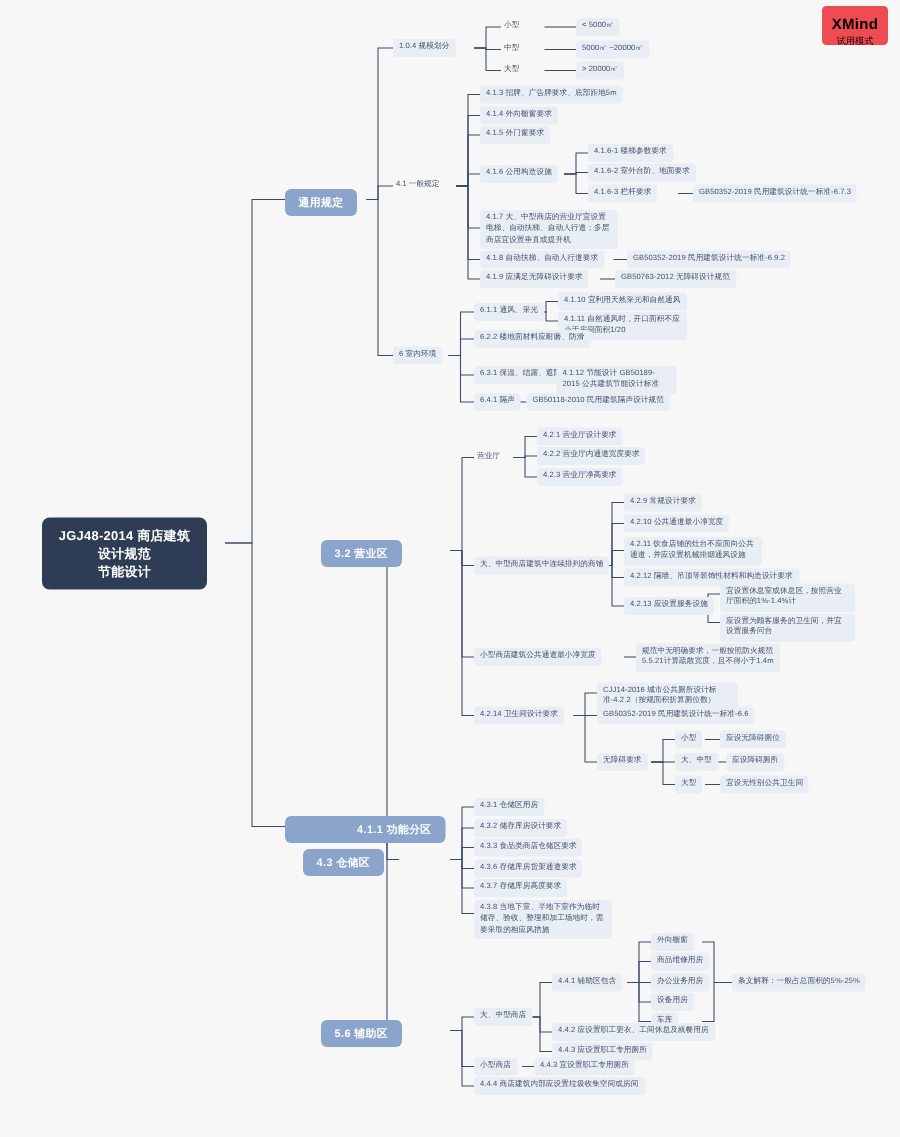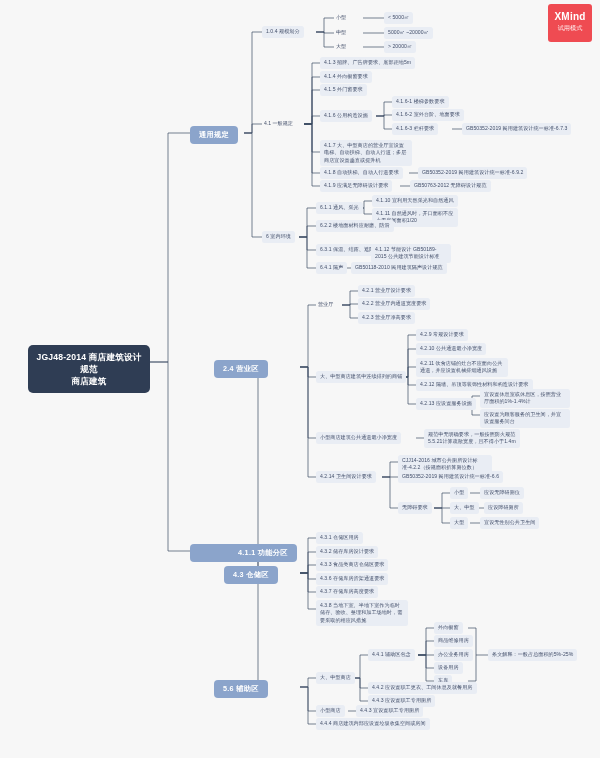--- a/index.html
+++ b/index.html
@@ -30,22 +30,22 @@
     padding:2.2px 4px;letter-spacing:.05px;
   }
   .plain{
     background:transparent;color:#44506b;
     font-size:5.1px;line-height:7.2px;padding:2.2px 2px;
   }
 
   
   #xmind{
     position:absolute;right:8px;top:4px;
-    width:44px;height:38px;background:#ef4b52;border-radius:3px;
-    color:#ffffff;text-align:center;
+    width:44px;height:26px;background:#ef4b52;border-radius:3px;
+    color:#000000;text-align:center;
   }
   #xmind .xm-title{font-size:10px;font-weight:bold;line-height:12px;padding-top:7px;letter-spacing:.2px;}
   #xmind .xm-sub{font-size:6.2px;line-height:9px;opacity:.97;}
 
   
   #wm{
     position:absolute;right:14px;bottom:18px;
     font-size:14px;color:#d8d8d8;font-weight:bold;letter-spacing:1px;
     user-select:none;
   }
@@ -155,23 +155,23 @@
       <path d="M418 655 L426 655 L426 668 L434 668"></path>
       <path d="M418 655 L426 655 L426 681 L434 681"></path>
 
       <path d="M468 628 L476 628 L476 681 L468 681"></path>
       <path d="M476 655 L488 655"></path>
 
       <path d="M348 711 L356 711"></path>
     </g>
   </svg>
 
-  <div class="node root" style="left:28px;top:345px;width:122px;">
+  <div class="node root" style="left:28px;top:345px;width:110px;">
     <div>JGJ48-2014 商店建筑设计规范</div>
-    <div>商店建筑</div>
+    <div>节能设计</div>
   </div>
 
   <div class="node main" style="left:190px;top:126px;text-align:right;">通用规定</div>
 
   <div class="node sub" style="left:262px;top:26px;">1.0.4 规模划分</div>
   <div class="node plain" style="left:334px;top:12px;">小型</div>
   <div class="node sub" style="left:384px;top:12px;">&lt; 5000㎡</div>
   <div class="node plain" style="left:334px;top:27px;">中型</div>
   <div class="node sub" style="left:384px;top:27px;">5000㎡ ~20000㎡</div>
   <div class="node plain" style="left:334px;top:41px;">大型</div>
@@ -197,21 +197,21 @@
   <div class="node sub" style="left:372px;top:195px;">4.1.10 宜利用天然采光和自然通风</div>
   <div class="node sub" style="left:372px;top:208px;width:86px;">4.1.11 自然通风时，开口面积不应小于房间面积1/20</div>
   <div class="node sub" style="left:316px;top:220px;">6.2.2 楼地面材料应耐磨、防滑</div>
   <div class="node sub" style="left:316px;top:244px;">6.3.1 保温、结露、遮阳</div>
   <div class="node sub" style="left:371px;top:244px;width:80px;">4.1.12 节能设计 GB50189-2015 公共建筑节能设计标准</div>
   <div class="node sub" style="left:316px;top:262px;">6.4.1 隔声</div>
   <div class="node sub" style="left:351px;top:262px;">GB50118-2010 民用建筑隔声设计规范</div>
 
   <div class="node main" style="left:190px;top:544px;padding-left:48px;">4.1.1 功能分区</div>
 
-  <div class="node main" style="left:214px;top:360px;">2.4 营业区</div>
+  <div class="node main" style="left:214px;top:360px;">3.2 营业区</div>
 
   <div class="node plain" style="left:316px;top:299px;">营业厅</div>
   <div class="node sub" style="left:358px;top:285px;">4.2.1 营业厅设计要求</div>
   <div class="node sub" style="left:358px;top:298px;">4.2.2 营业厅内通道宽度要求</div>
   <div class="node sub" style="left:358px;top:312px;">4.2.3 营业厅净高要求</div>
 
   <div class="node sub" style="left:316px;top:371px;">大、中型商店建筑中连续排列的商铺</div>
   <div class="node sub" style="left:416px;top:329px;">4.2.9 常规设计要求</div>
   <div class="node sub" style="left:416px;top:343px;">4.2.10 公共通道最小净宽度</div>
   <div class="node sub" style="left:416px;top:358px;width:92px;">4.2.11 饮食店铺的灶台不应面向公共通道，并应设置机械排烟通风设施</div>
@@ -227,21 +227,21 @@
   <div class="node sub" style="left:398px;top:455px;width:94px;">CJJ14-2016 城市公共厕所设计标准-4.2.2（按规面积折算厕位数）</div>
   <div class="node sub" style="left:398px;top:471px;">GB50352-2019 民用建筑设计统一标准-6.6</div>
   <div class="node sub" style="left:398px;top:502px;">无障碍要求</div>
   <div class="node sub" style="left:450px;top:487px;">小型</div>
   <div class="node sub" style="left:480px;top:487px;">应设无障碍厕位</div>
   <div class="node sub" style="left:450px;top:502px;">大、中型</div>
   <div class="node sub" style="left:484px;top:502px;">应设障碍厕所</div>
   <div class="node sub" style="left:450px;top:517px;">大型</div>
   <div class="node sub" style="left:480px;top:517px;">宜设无性别公共卫生间</div>
 
-  <div class="node main" style="left:224px;top:566px;">4.3 仓储区</div>
+  <div class="node main" style="left:202px;top:566px;">4.3 仓储区</div>
   <div class="node sub" style="left:316px;top:532px;">4.3.1 仓储区用房</div>
   <div class="node sub" style="left:316px;top:546px;">4.3.2 储存库房设计要求</div>
   <div class="node sub" style="left:316px;top:559px;">4.3.3 食品类商店仓储区要求</div>
   <div class="node sub" style="left:316px;top:573px;">4.3.6 存储库房货架通道要求</div>
   <div class="node sub" style="left:316px;top:586px;">4.3.7 存储库房高度要求</div>
   <div class="node sub" style="left:316px;top:600px;width:92px;">4.3.8 当地下室、半地下室作为临时储存、验收、整理和加工场地时，需要采取的相应风措施</div>
 
   <div class="node main" style="left:214px;top:680px;">5.6 辅助区</div>
   <div class="node sub" style="left:316px;top:672px;">大、中型商店</div>
   <div class="node sub" style="left:368px;top:649px;">4.4.1 辅助区包含</div>

